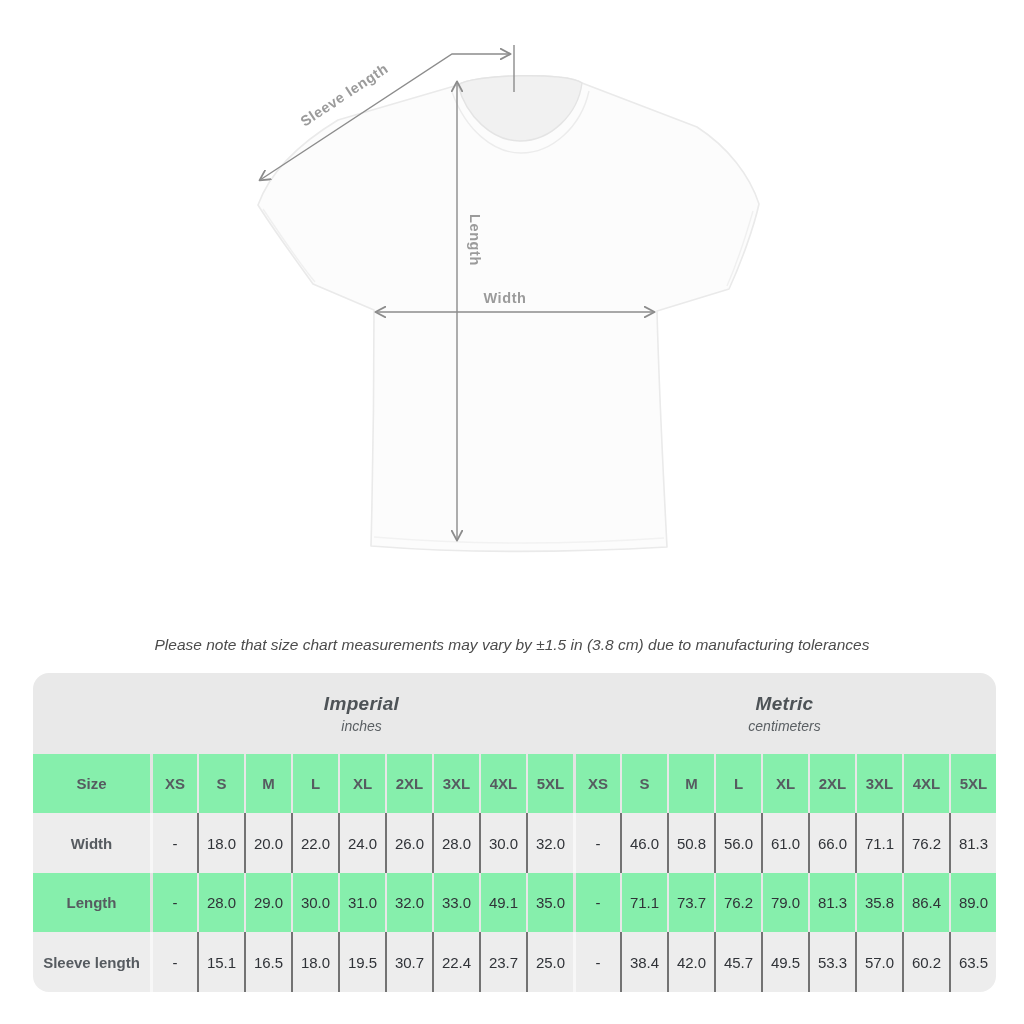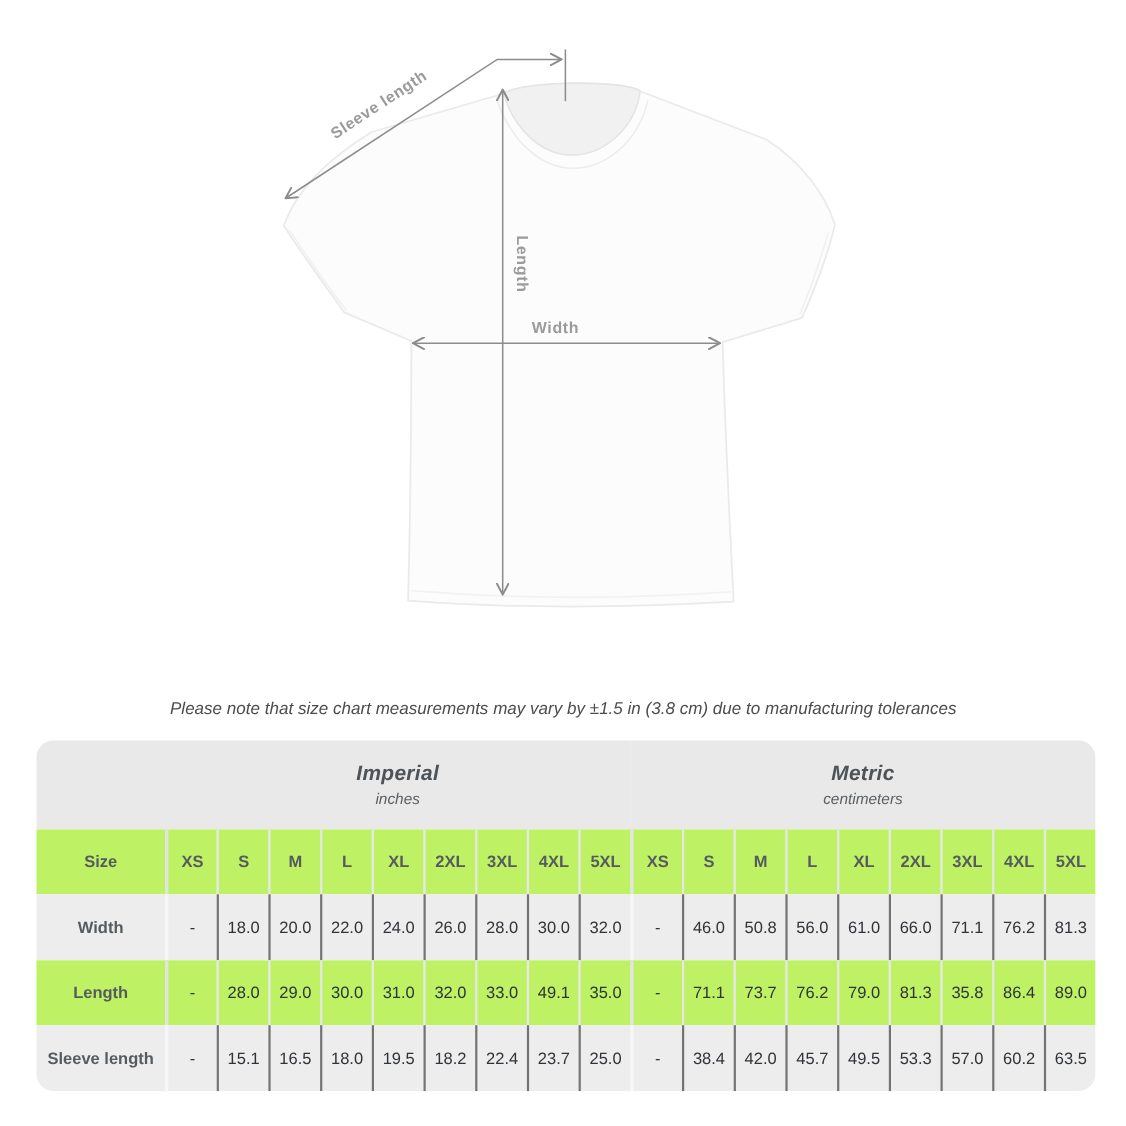--- a/index.html
+++ b/index.html
@@ -30,21 +30,21 @@
     color:#303338;font-size:15px;
   }
   .gh{background:#e9e9e9;display:flex;flex-direction:column;align-items:center;justify-content:center;gap:3px;}
   .gh .g-name{font-size:19px;font-weight:bold;font-style:italic;color:#4e5357;letter-spacing:.3px;}
   .gh .g-unit{font-size:14px;font-style:italic;color:#5a5f63;}
   .gh.imperial{grid-column:2 / span 9;}
   .gh.metric{grid-column:11 / span 9;}
   .c{display:flex;align-items:center;justify-content:center;}
   .c.lbl{font-weight:bold;color:#565b60;}
   .c.szs{font-weight:bold;color:#565b60;}
-  .rw{background:#bef264;}
+  .rw{background:#86efac;}
   .rg{background:#ededed;}
   .rw.sep{border-left:2px solid #e7e7e7;}
   .rg.sep{border-left:2px solid #737373;}
   .rw.sep-label{border-left:3px solid #e3e3e3;}
   .rg.sep-label{border-left:3px solid #f7f7f7;}
   .rw.sep-group{border-left:3px solid #e3e3e3;}
   .rg.sep-group{border-left:3px solid #f7f7f7;}
 </style>
 </head>
 <body>
@@ -173,21 +173,21 @@
       <div class="c rw sep">81.3</div>
       <div class="c rw sep">35.8</div>
       <div class="c rw sep">86.4</div>
       <div class="c rw sep">89.0</div>
       <div class="c rg lbl">Sleeve length</div>
       <div class="c rg sep-label">-</div>
       <div class="c rg sep">15.1</div>
       <div class="c rg sep">16.5</div>
       <div class="c rg sep">18.0</div>
       <div class="c rg sep">19.5</div>
-      <div class="c rg sep">18.2</div>
+      <div class="c rg sep">30.7</div>
       <div class="c rg sep">22.4</div>
       <div class="c rg sep">23.7</div>
       <div class="c rg sep">25.0</div>
       <div class="c rg sep-group">-</div>
       <div class="c rg sep">38.4</div>
       <div class="c rg sep">42.0</div>
       <div class="c rg sep">45.7</div>
       <div class="c rg sep">49.5</div>
       <div class="c rg sep">53.3</div>
       <div class="c rg sep">57.0</div>

